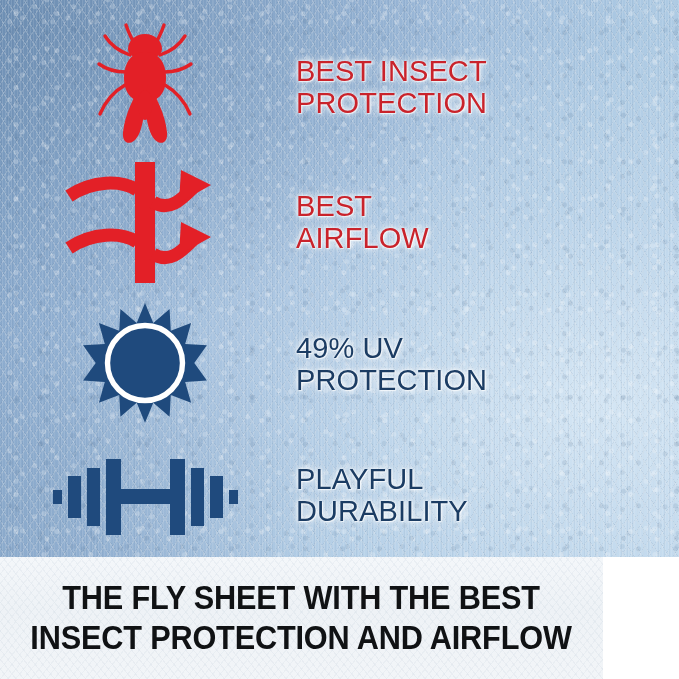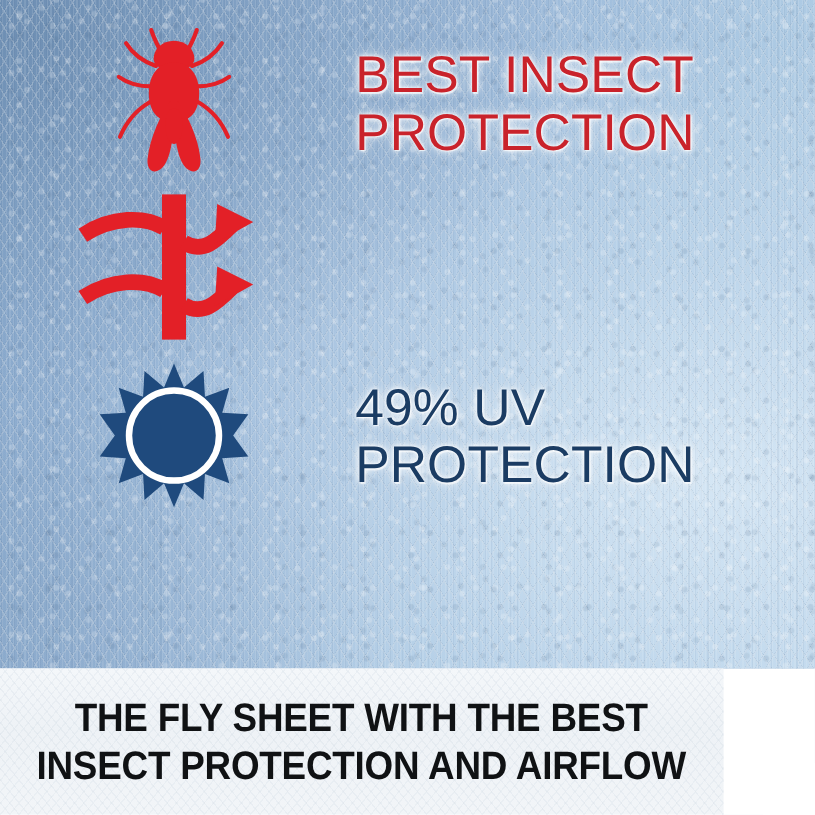--- a/index.html
+++ b/index.html
@@ -102,21 +102,21 @@
     justify-content:center;
   }
   .text-cell {
     flex:1 1 auto;
     padding-left:6px;
   }
 
   .feature-text {
     font-family:"Liberation Sans", sans-serif;
     font-weight:400;
-    font-size:43px;
+    font-size:29px;
     line-height:1.10;
     letter-spacing:.1px;
     white-space:pre-line;
   }
   .feature-text.red {
     color:#c9232b;
     text-shadow:
       0 0 3px rgba(255,255,255,.95),
       0 0 6px rgba(255,255,255,.85),
       0 0 11px rgba(255,255,255,.70),
@@ -232,20 +232,24 @@
 
           <rect x="72" y="2" width="20" height="121" fill="#e32027"></rect>
 
           <path d="M90,42 C106,52 118,40 130,28" fill="none" stroke="#e32027" stroke-width="13" stroke-linecap="butt"></path>
           <polygon points="118,10 148,25 116,43" fill="#e32027"></polygon>
 
           <path d="M90,94 C106,104 118,92 130,80" fill="none" stroke="#e32027" stroke-width="13" stroke-linecap="butt"></path>
           <polygon points="118,62 148,77 116,95" fill="#e32027"></polygon>
         </svg>
       </div>
+      <div class="text-cell">
+        <div class="feature-text red">BEST
+AIRFLOW</div>
+      </div>
     </div>
 
     <div class="feature-row" id="row-uv">
       <div class="icon-cell">
         <svg class="icon-svg" width="128" height="128" viewBox="0 0 128 128">
 
           <polygon fill="#1f4a7d" points="
             64,2  72.3,22.0  88.6,8.1  89.8,29.7  110.1,22.1  104.2,42.9
             125.9,44.3  113.3,61.9  125.9,79.5  104.2,80.9  110.1,101.7
             89.8,94.1  88.6,115.7  72.3,101.8  64,121.8  55.7,101.8
@@ -257,20 +261,44 @@
 
           <circle cx="64" cy="62" r="37.5" fill="none" stroke="#ffffff" stroke-width="5.4"></circle>
         </svg>
       </div>
       <div class="text-cell">
         <div class="feature-text navy">49% UV
 PROTECTION</div>
       </div>
     </div>
 
+    <div class="feature-row" id="row-durable">
+      <div class="icon-cell">
+        <svg class="icon-svg" width="185" height="90" viewBox="0 0 185 90">
+          <g fill="#1f4a7d">
+
+            <rect x="0" y="39" width="9" height="14"></rect>
+            <rect x="15" y="25" width="13" height="42"></rect>
+            <rect x="34" y="17" width="13" height="58"></rect>
+            <rect x="53" y="8" width="15" height="76"></rect>
+
+            <rect x="64" y="38" width="57" height="15"></rect>
+
+            <rect x="117" y="8" width="15" height="76"></rect>
+            <rect x="138" y="17" width="13" height="58"></rect>
+            <rect x="157" y="25" width="13" height="42"></rect>
+            <rect x="176" y="39" width="9" height="14"></rect>
+          </g>
+        </svg>
+      </div>
+      <div class="text-cell">
+        <div class="feature-text navy">PLAYFUL
+DURABILITY</div>
+      </div>
+    </div>
 
   </div>
 
   <div id="bottom-banner">
     <div class="banner-paper"></div>
     <div id="banner-text">THE FLY SHEET WITH THE BEST
 INSECT PROTECTION AND AIRFLOW</div>
   </div>
 
 </div>

